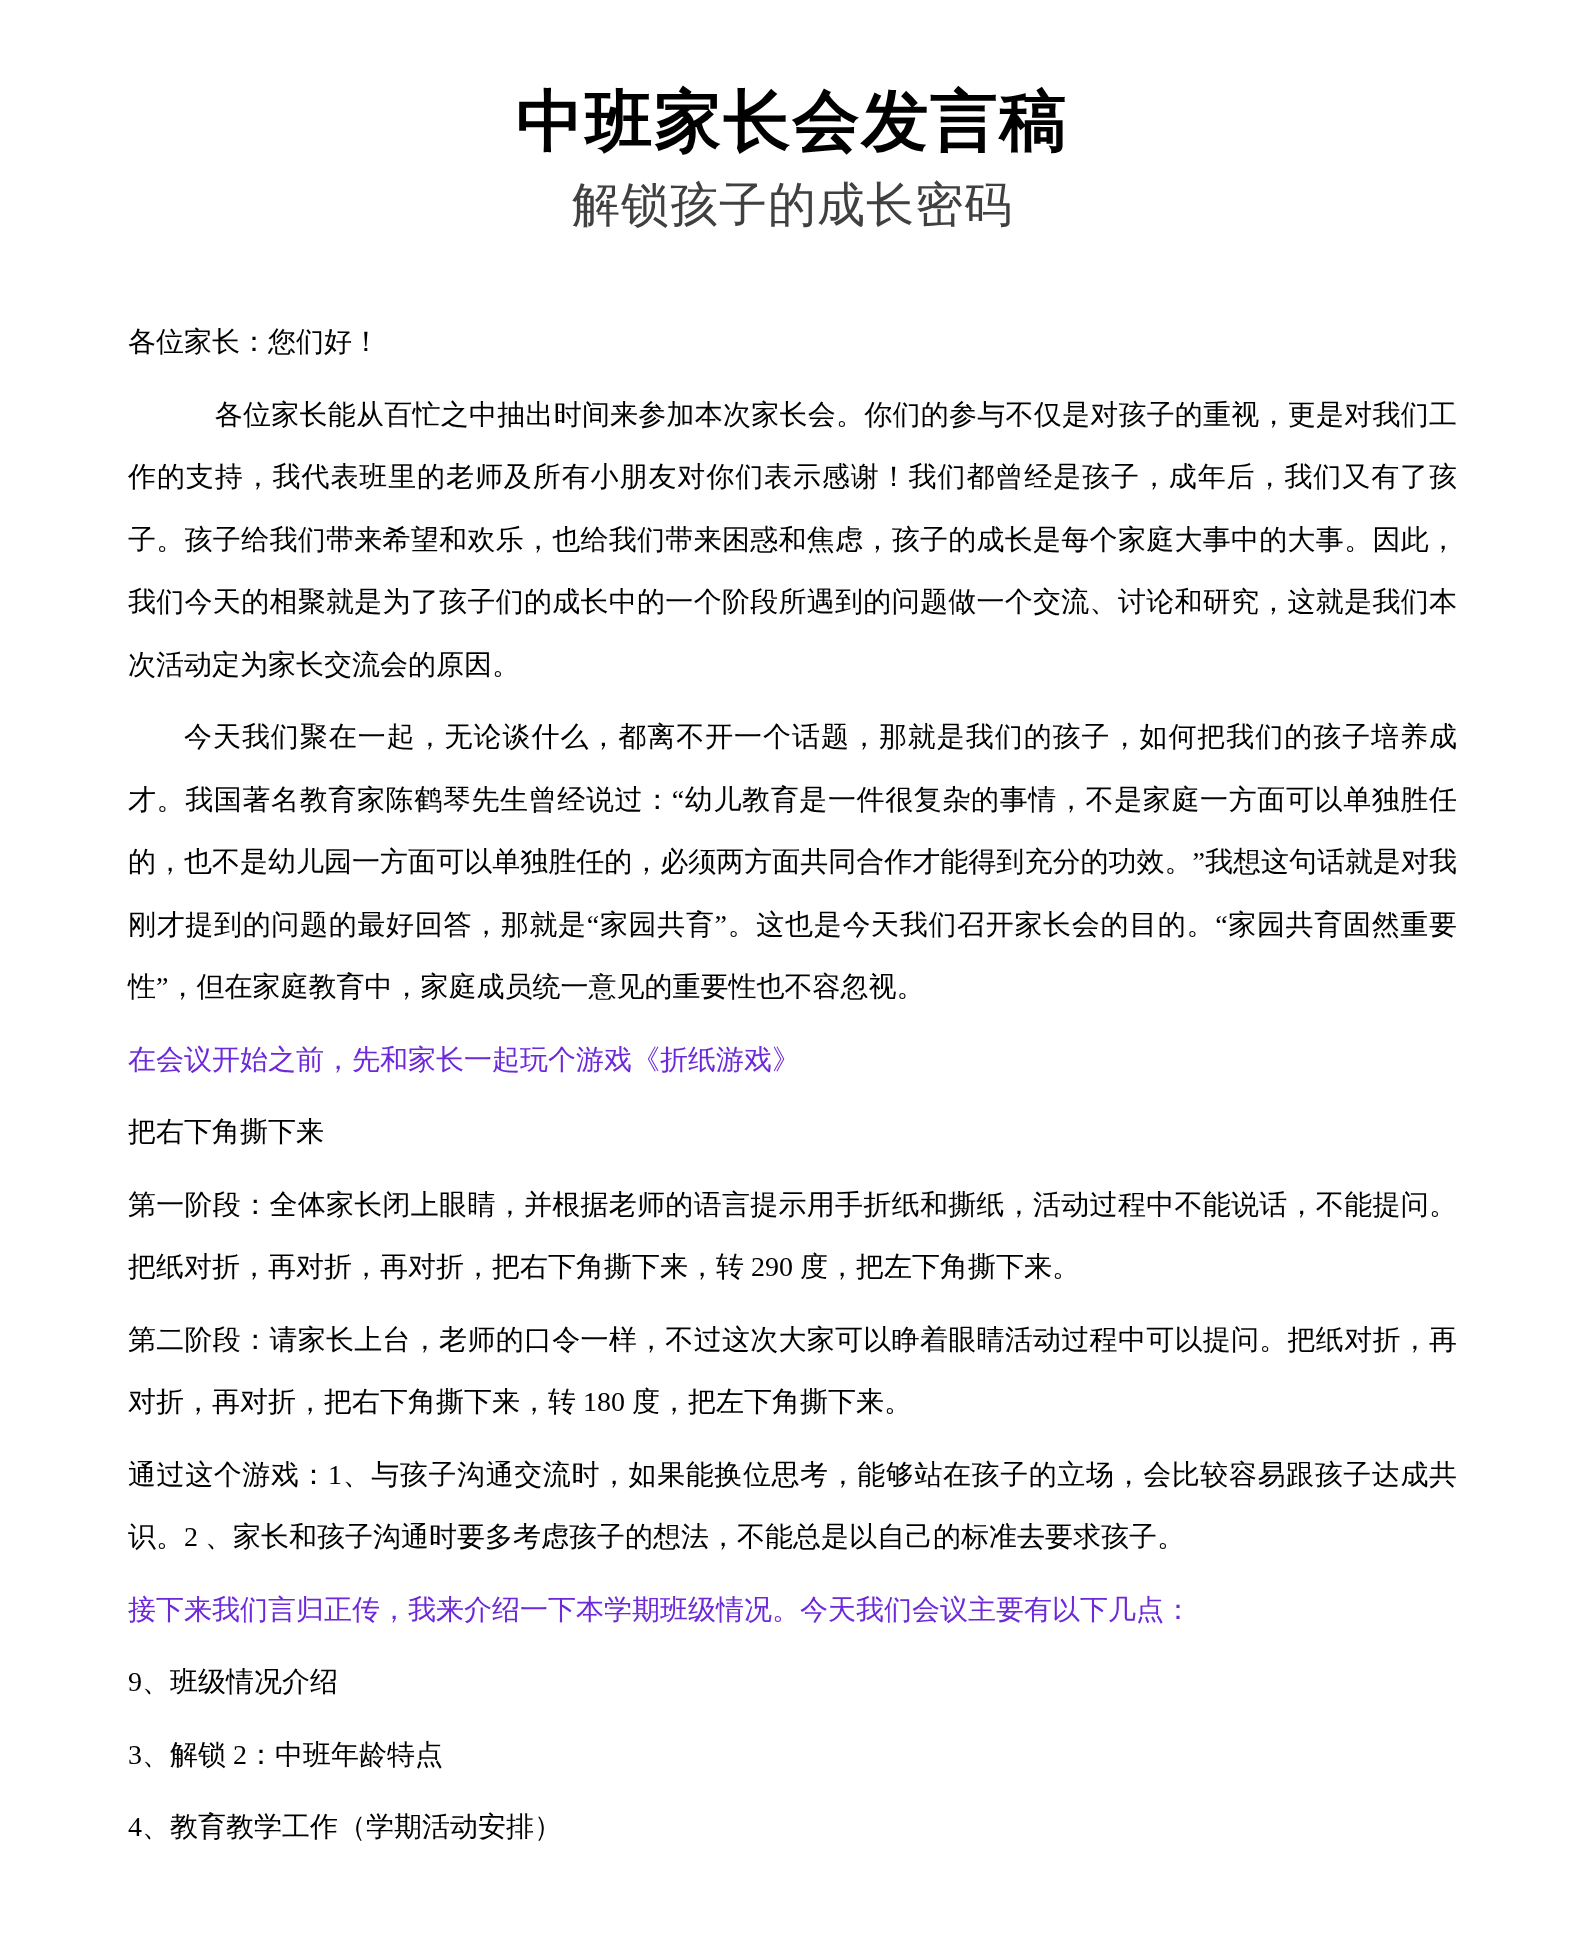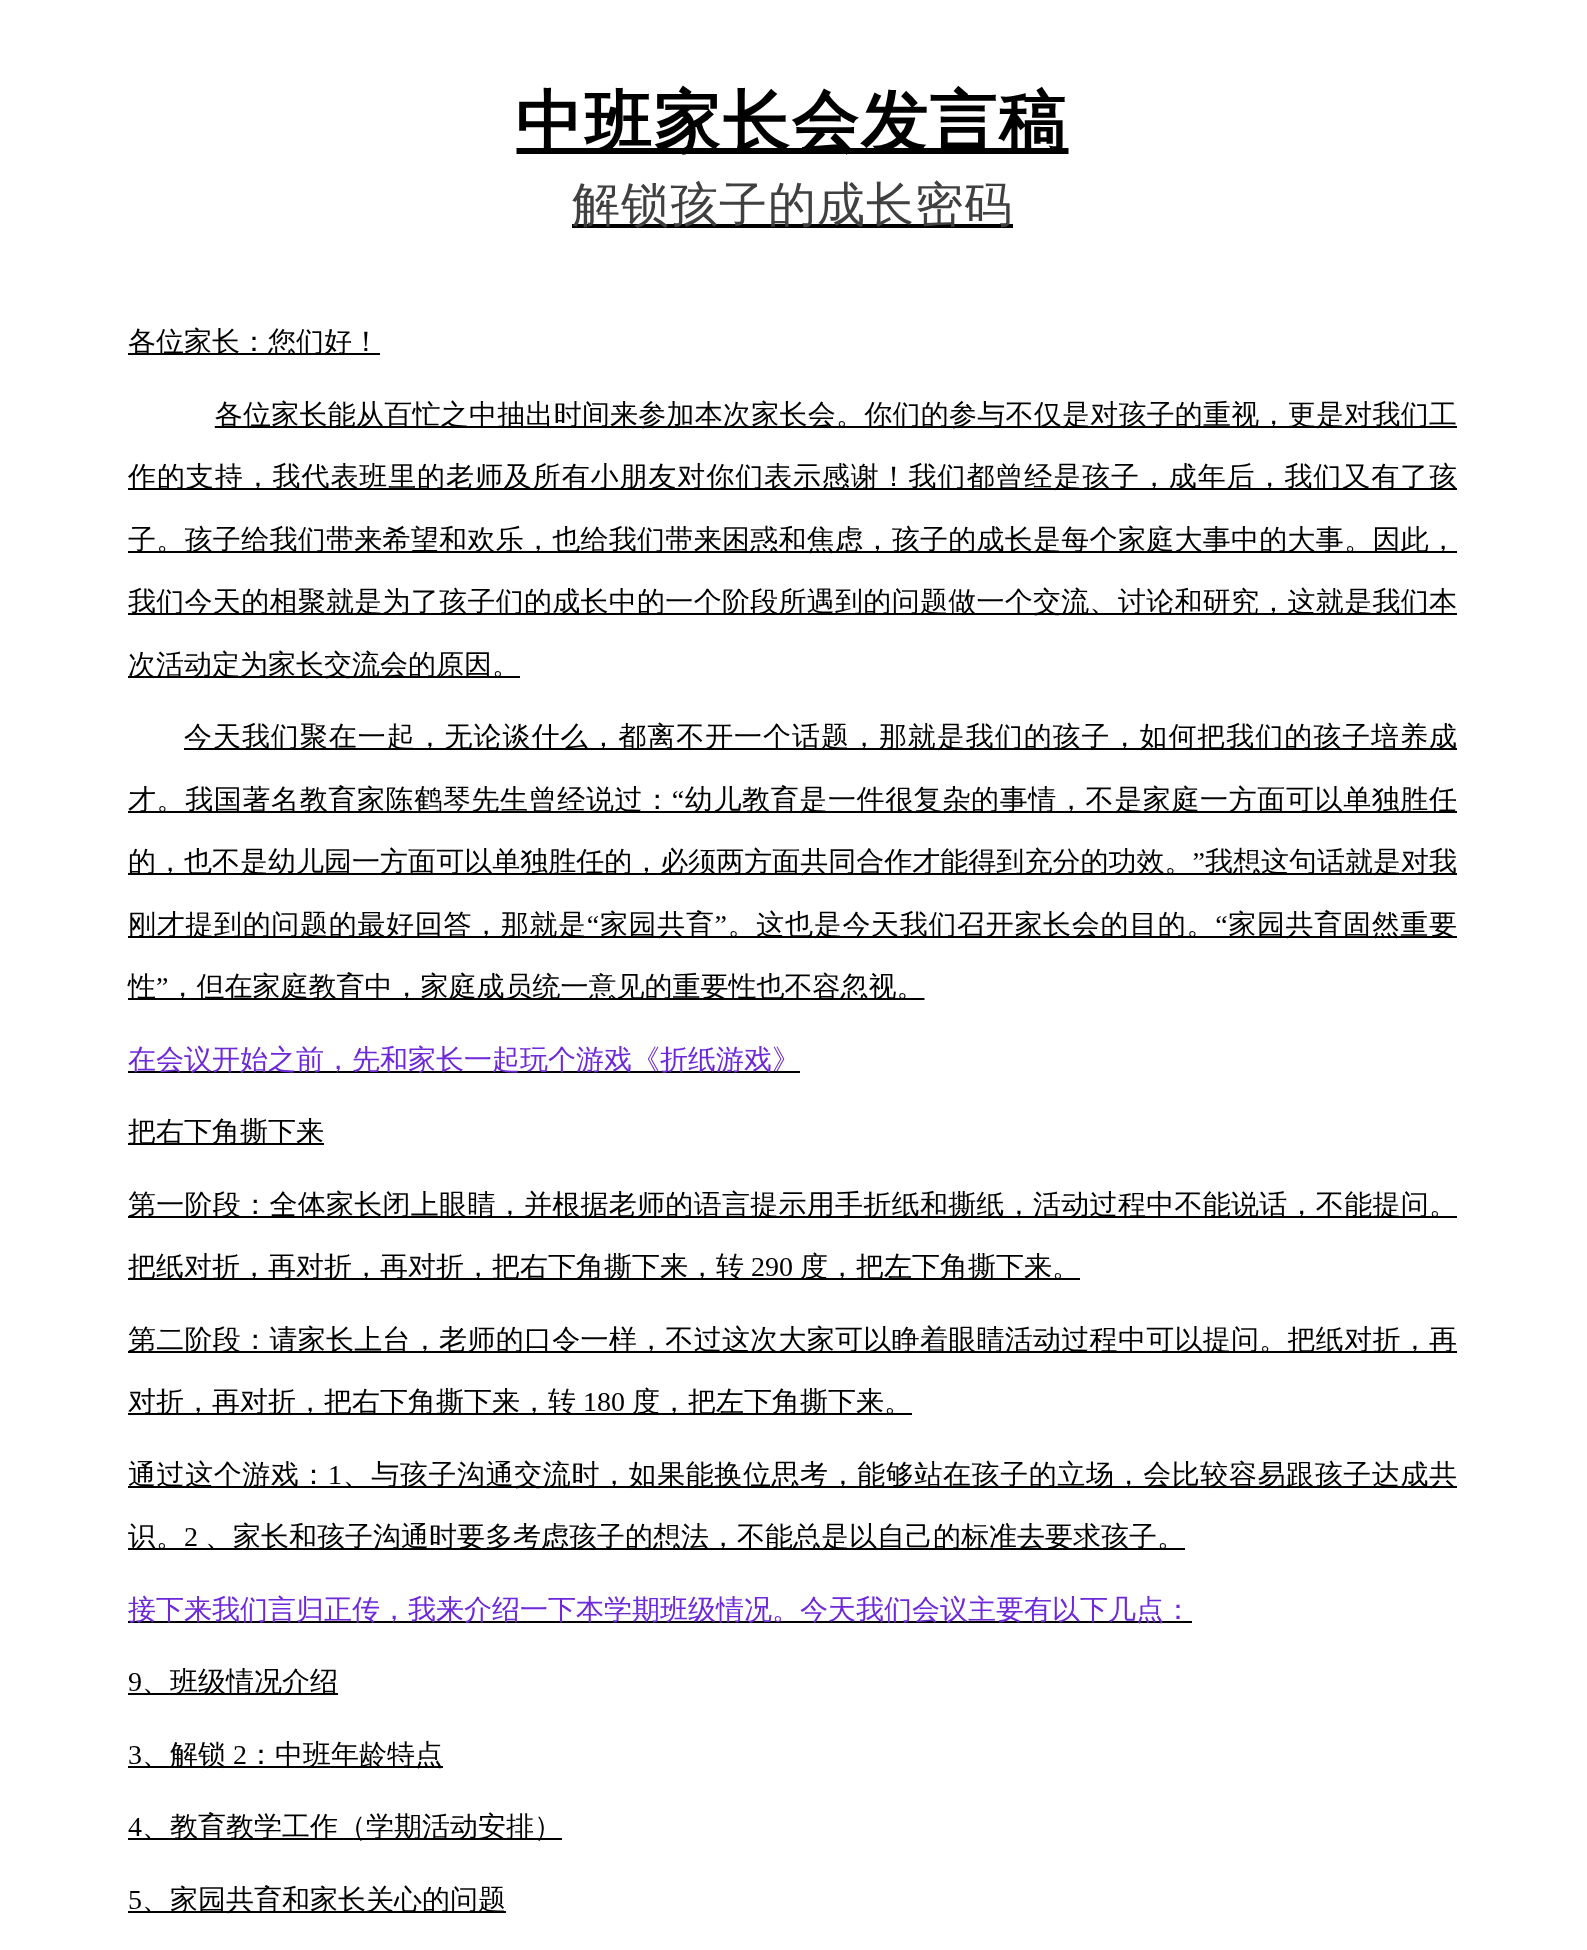--- a/index.html
+++ b/index.html
@@ -11,21 +11,20 @@
     position: relative;
     width: 1587px;
     height: 1950px;
     margin: 0 auto;
     background: #ffffff;
     box-sizing: border-box;
     padding: 88px 120px 0 118px;
     font-family: "Liberation Serif", "DejaVu Serif", serif;
     color: #000000;
     overflow: hidden;
-    text-decoration: underline;
   }
   .doc-title {
     margin: 0;
     font-size: 67px;
     font-weight: bold;
     line-height: 1;
     text-align: center;
     letter-spacing: 2px;
     color: #000000;
   }
@@ -91,17 +90,16 @@
 
     <p class="para red no-justify">接下来我们言归正传，我来介绍一下本学期班级情况。今天我们会议主要有以下几点：</p>
 
 
     <p class="para no-justify">9、班级情况介绍</p>
 
     <p class="para no-justify">3、解锁 2：中班年龄特点</p>
 
     <p class="para no-justify">4、教育教学工作（学期活动安排）</p>
 
-    <p class="para no-justify">5、家园共育和家长关心的问题</p>
 
   </section>
 
 </div>
 
 </body></html>

